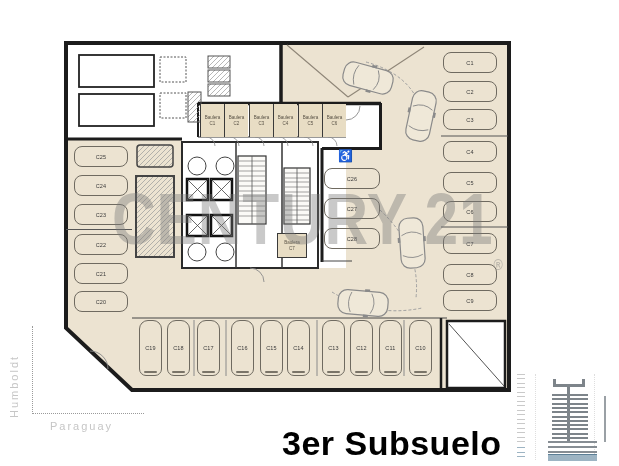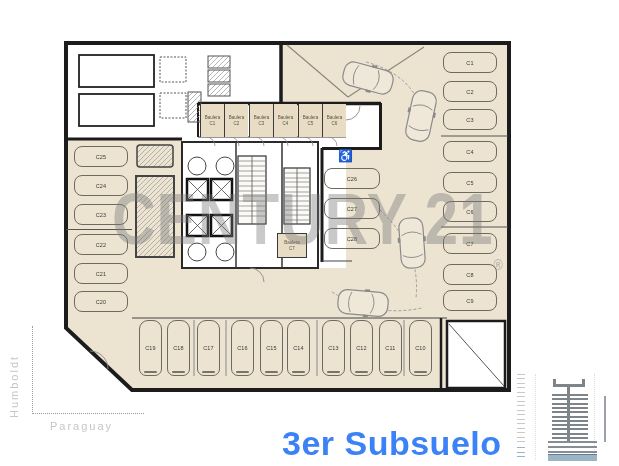--- a/index.html
+++ b/index.html
@@ -43,21 +43,21 @@
                  font-size:11px; letter-spacing:2px; color:#c6c6c6; }
   .street-bottom { position:absolute; z-index:2; left:50px; top:420px;
                  font-size:11px; letter-spacing:2px; color:#c6c6c6; }
   .lotline-v { position:absolute; z-index:2; left:32px; top:326px; height:88px; width:0;
                border-left:1px dotted #9a9a9a; }
   .lotline-h { position:absolute; z-index:2; left:32px; top:413px; width:112px; height:0;
                border-top:1px dotted #9a9a9a; }
 
   
   .plan-title { position:absolute; z-index:4; left:282px; top:424px;
-                font-size:34px; font-weight:700; letter-spacing:.5px; color:#3b82f6; }
+                font-size:34px; font-weight:700; letter-spacing:.5px; color:#000000; }
 
   
   .elev { position:absolute; z-index:2; }
   .elev-ticks   { left:517px; top:374px; width:8px; height:72px;
                   background:repeating-linear-gradient(#c9c9c9 0 1px, rgba(0,0,0,0) 1px 4.5px); }
   .elev-ticks-blue { left:517px; top:447px; width:8px; height:13px;
                   background:repeating-linear-gradient(#9db4c3 0 1px, rgba(0,0,0,0) 1px 4.5px); }
   .elev-guide1 { left:535px; top:374px; height:86px; width:0; border-left:1px dotted #dedede; }
   .elev-guide2 { left:594px; top:374px; height:86px; width:0; border-left:1px dotted #dedede; }
   .elev-crown  { left:553px; top:384px; width:32px; height:3px; background:#7d848a; }

